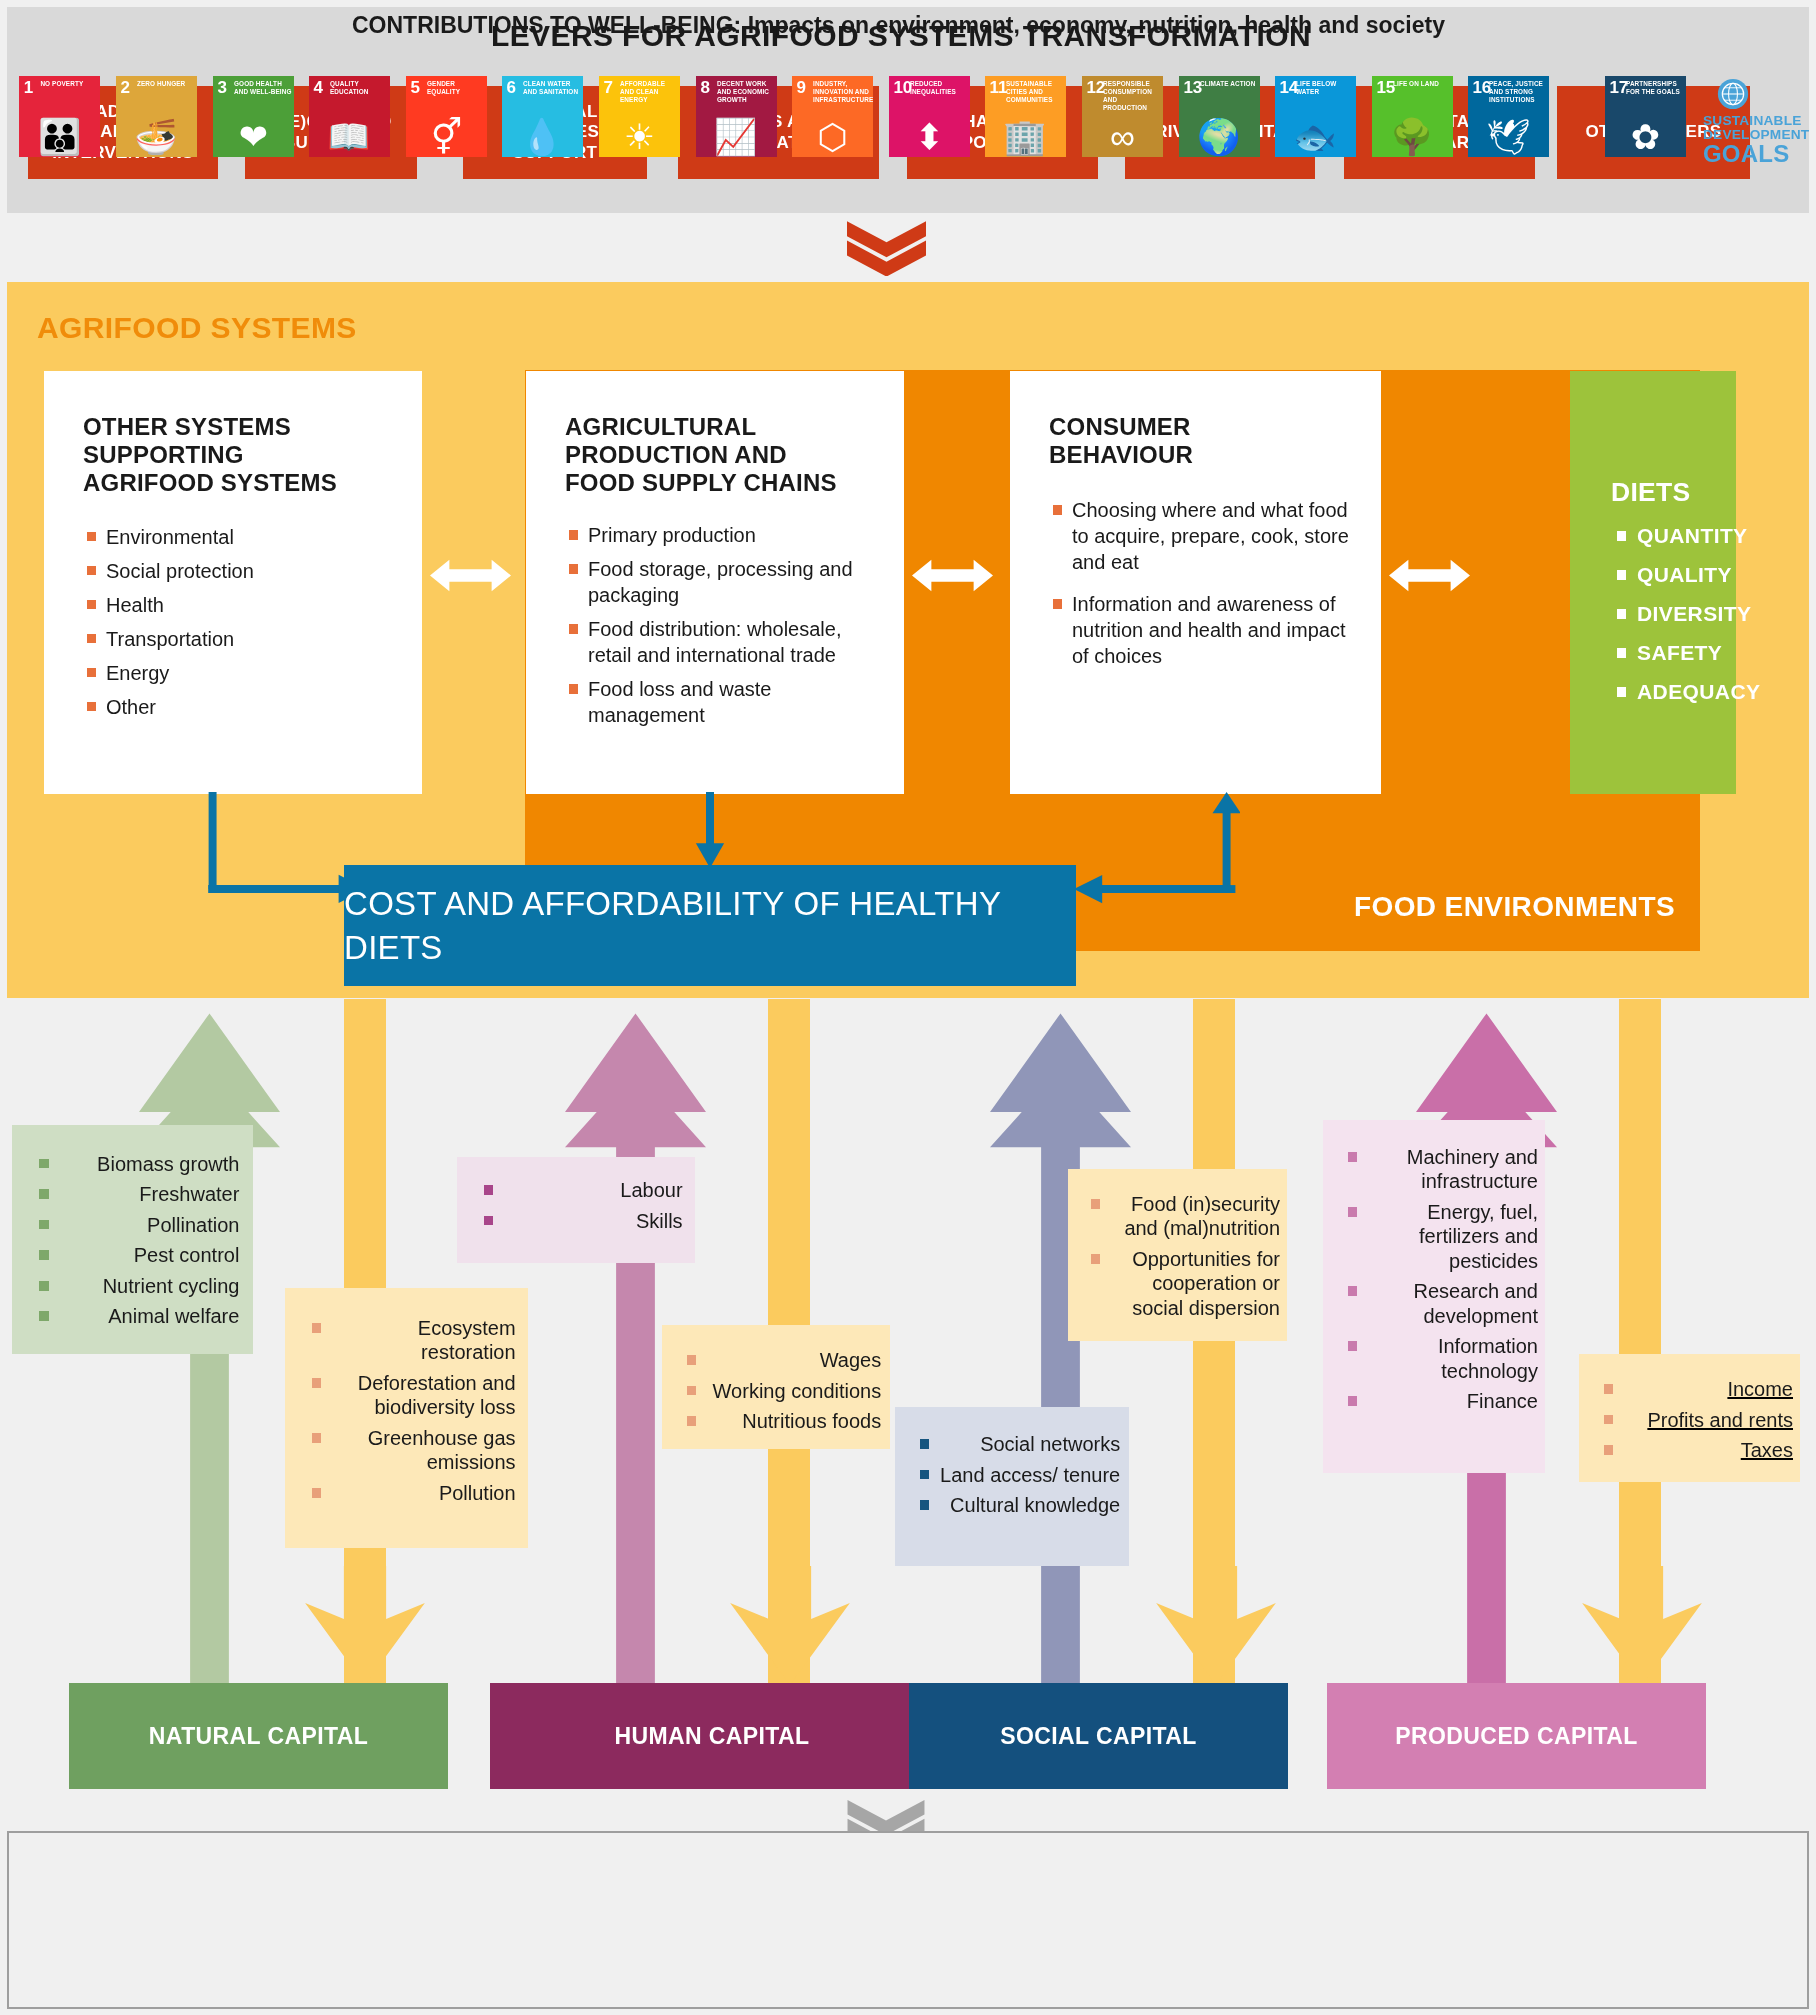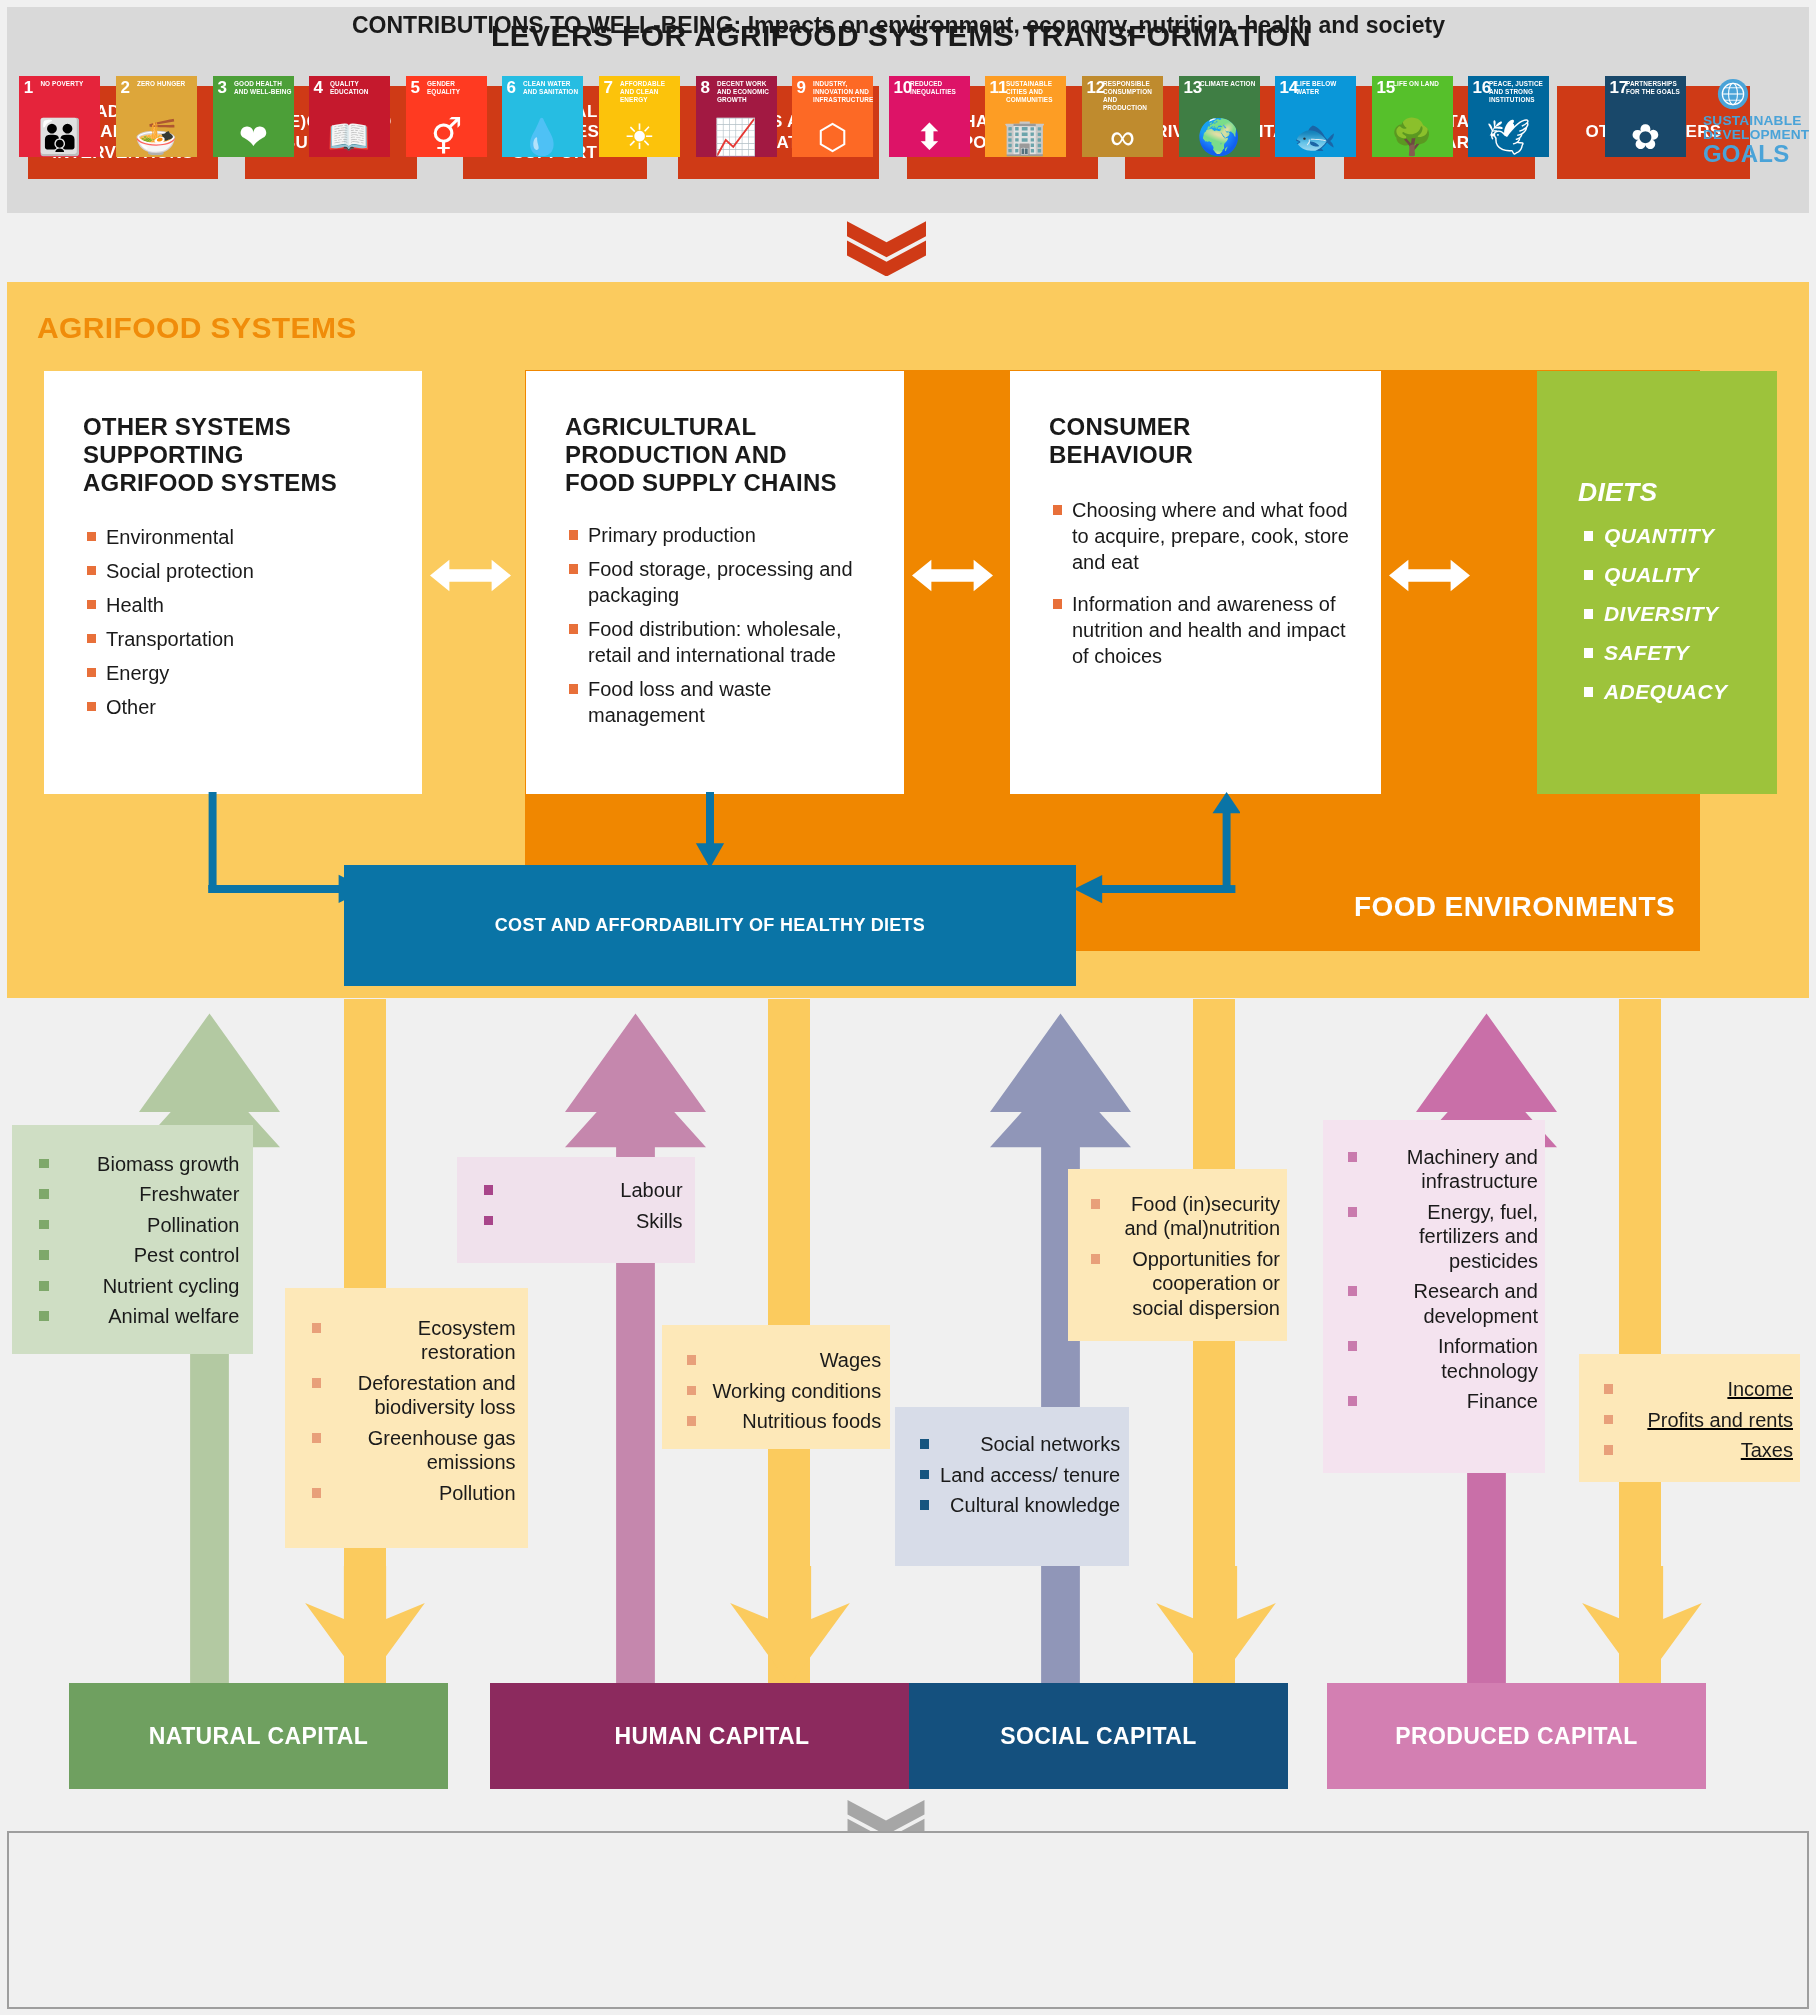--- a/index.html
+++ b/index.html
@@ -27,21 +27,21 @@
   .blist li{position:relative;padding-left:21px;font-size:20px;line-height:1.3;color:#1a1a1a;margin-bottom:8px;}
   .blist li:before{content:"";position:absolute;left:1.8px;top:8px;width:9.7px;height:9.7px;background:#e8703a;}
 
   #diets-card{background:#9dc33b;}
   #diets-title{font-size:26.5px;font-weight:bold;color:#fff;letter-spacing:0.3px;}
   .dlist{list-style:none;margin:0;padding:0;}
   .dlist li{position:relative;padding-left:23px;font-size:21px;font-weight:bold;color:#fff;margin-bottom:15px;letter-spacing:0.4px;}
   .dlist li:before{content:"";position:absolute;left:2.6px;top:7px;width:9.7px;height:9.7px;background:#fff;}
 
   #cost-box{left:344px;top:865px;width:732px;height:121px;background:#0a74a6;display:flex;align-items:center;justify-content:center;}
-  #cost-label{color:#fff;font-size:18px;font-weight:bold;text-align:center;line-height:1.32;letter-spacing:0.3px;}
+  #cost-label{color:#fff;font-size:33px;font-weight:normal;line-height:1.32;letter-spacing:0.3px;}
 
   
   .cap-bar{position:absolute;background:#fbcb5e;}
   .note-box{position:absolute;box-sizing:border-box;text-align:right;}
   .note-box ul{list-style:none;margin:0;padding:0;}
   .note-box li{position:relative;padding-left:20px;font-size:20px;line-height:1.22;color:#1a1a1a;margin-bottom:6.2px;}
   .note-box li:before{content:"";position:absolute;left:1.8px;top:7px;width:9.7px;height:9.7px;}
   .nb-green{background:#cfdec4;} .nb-green li:before{background:#7ea86a;}
   .nb-yellow{background:#fde8b8;} .nb-yellow li:before{background:#e8a07a;}
   .nb-pink{background:#f0e1ec;} .nb-pink li:before{background:#a8458a;}
@@ -138,21 +138,21 @@
   <ul class="blist" style="margin:28px 30px 0 41px;">
     <li style="margin-bottom:16px">Choosing where and what food to acquire, prepare, cook, store and eat</li>
     <li>Information and awareness of nutrition and health and impact of choices</li>
   </ul>
 </div>
 
 <svg class="abs" style="left:1389px;top:556px;" width="81" height="39" viewBox="0 0 92 44">
   <path d="M0,22 L22,4 L22,15 L70,15 L70,4 L92,22 L70,40 L70,29 L22,29 L22,40 Z" fill="#ffffff"></path>
 </svg>
 
-<div class="abs" id="diets-card" style="left:1537px;top:371px;width:240px;height:423px;font-style:italic;">
+<div class="abs" id="diets-card" style="left:1570px;top:371px;width:166px;height:423px;">
   <div id="diets-title" style="margin:106px 0 0 41px;">DIETS</div>
   <ul class="dlist" style="margin:16px 0 0 44px;">
     <li>QUANTITY</li>
     <li>QUALITY</li>
     <li>DIVERSITY</li>
     <li>SAFETY</li>
     <li>ADEQUACY</li>
   </ul>
 </div>
 

